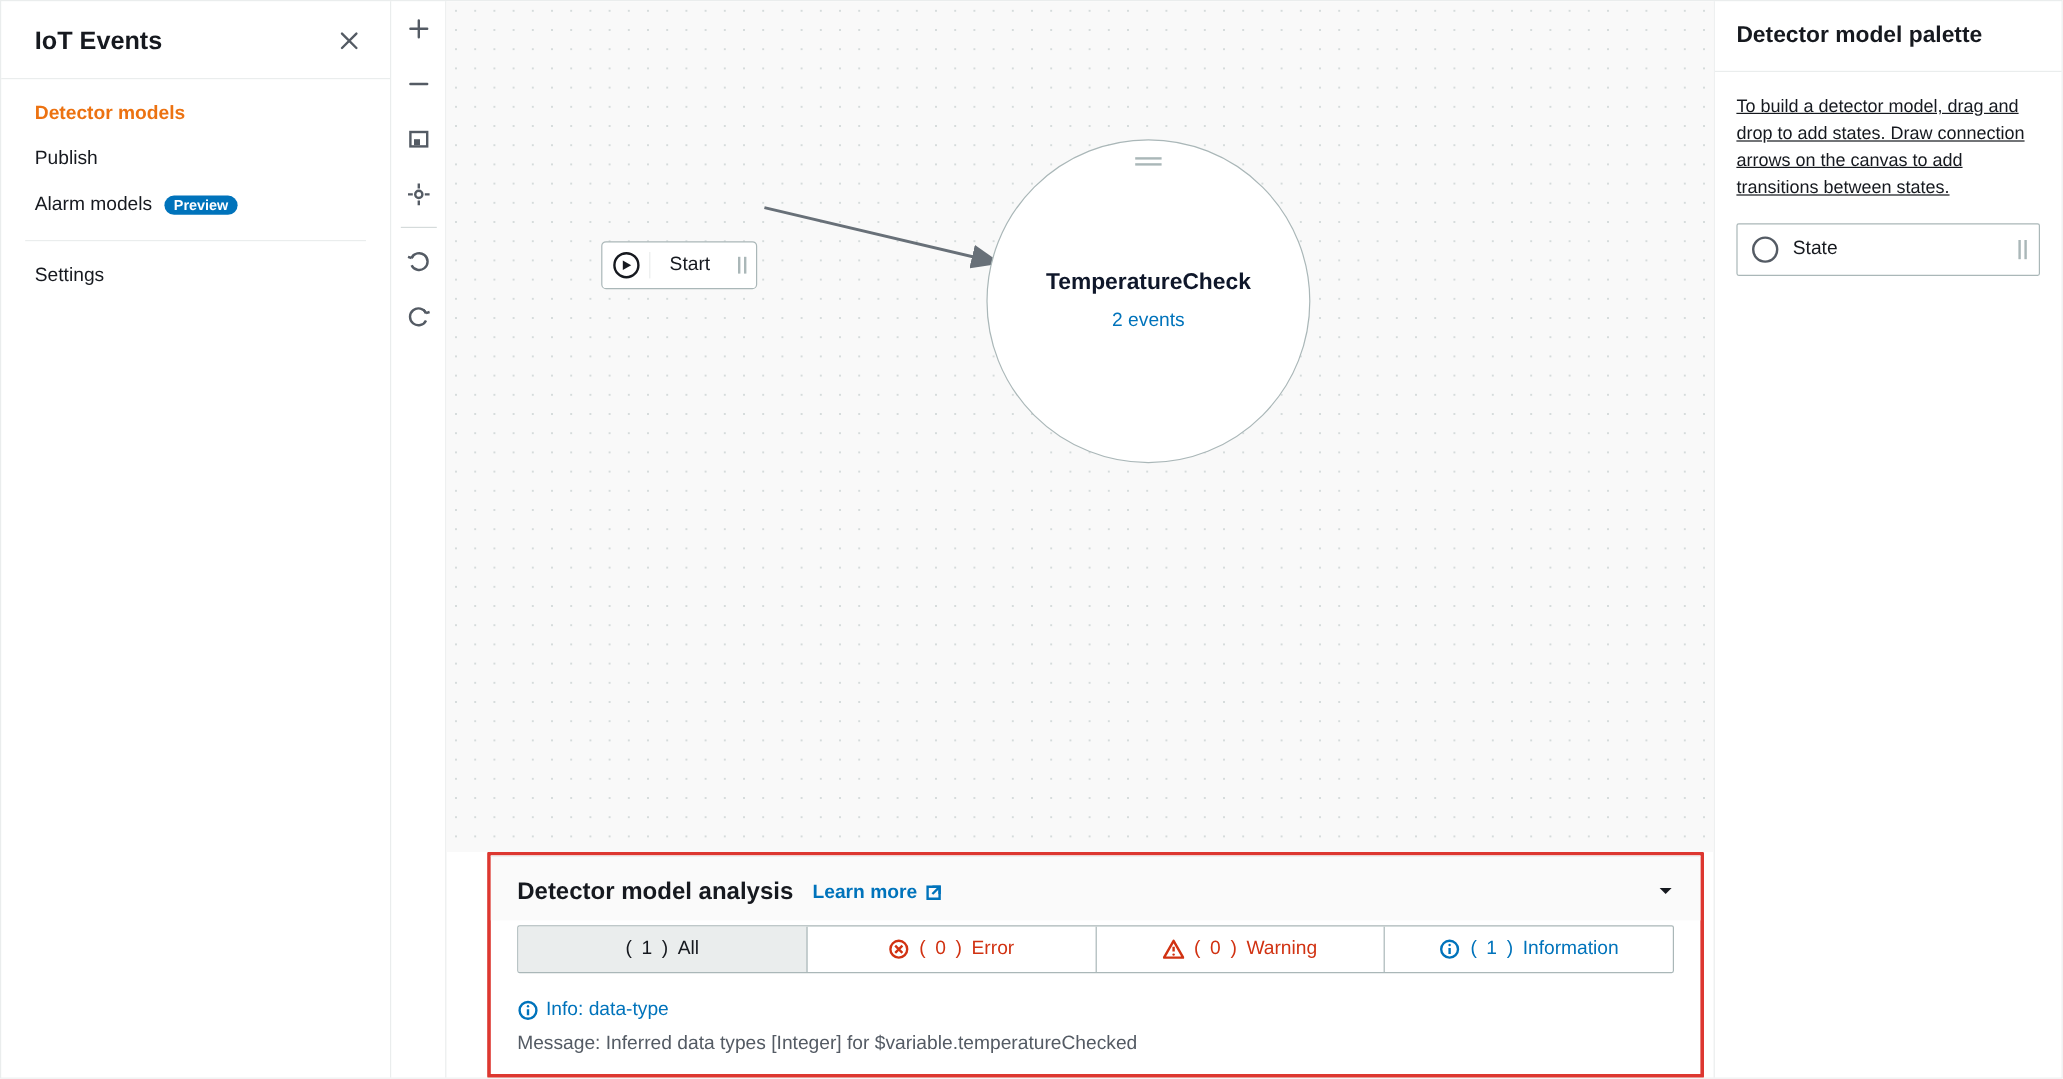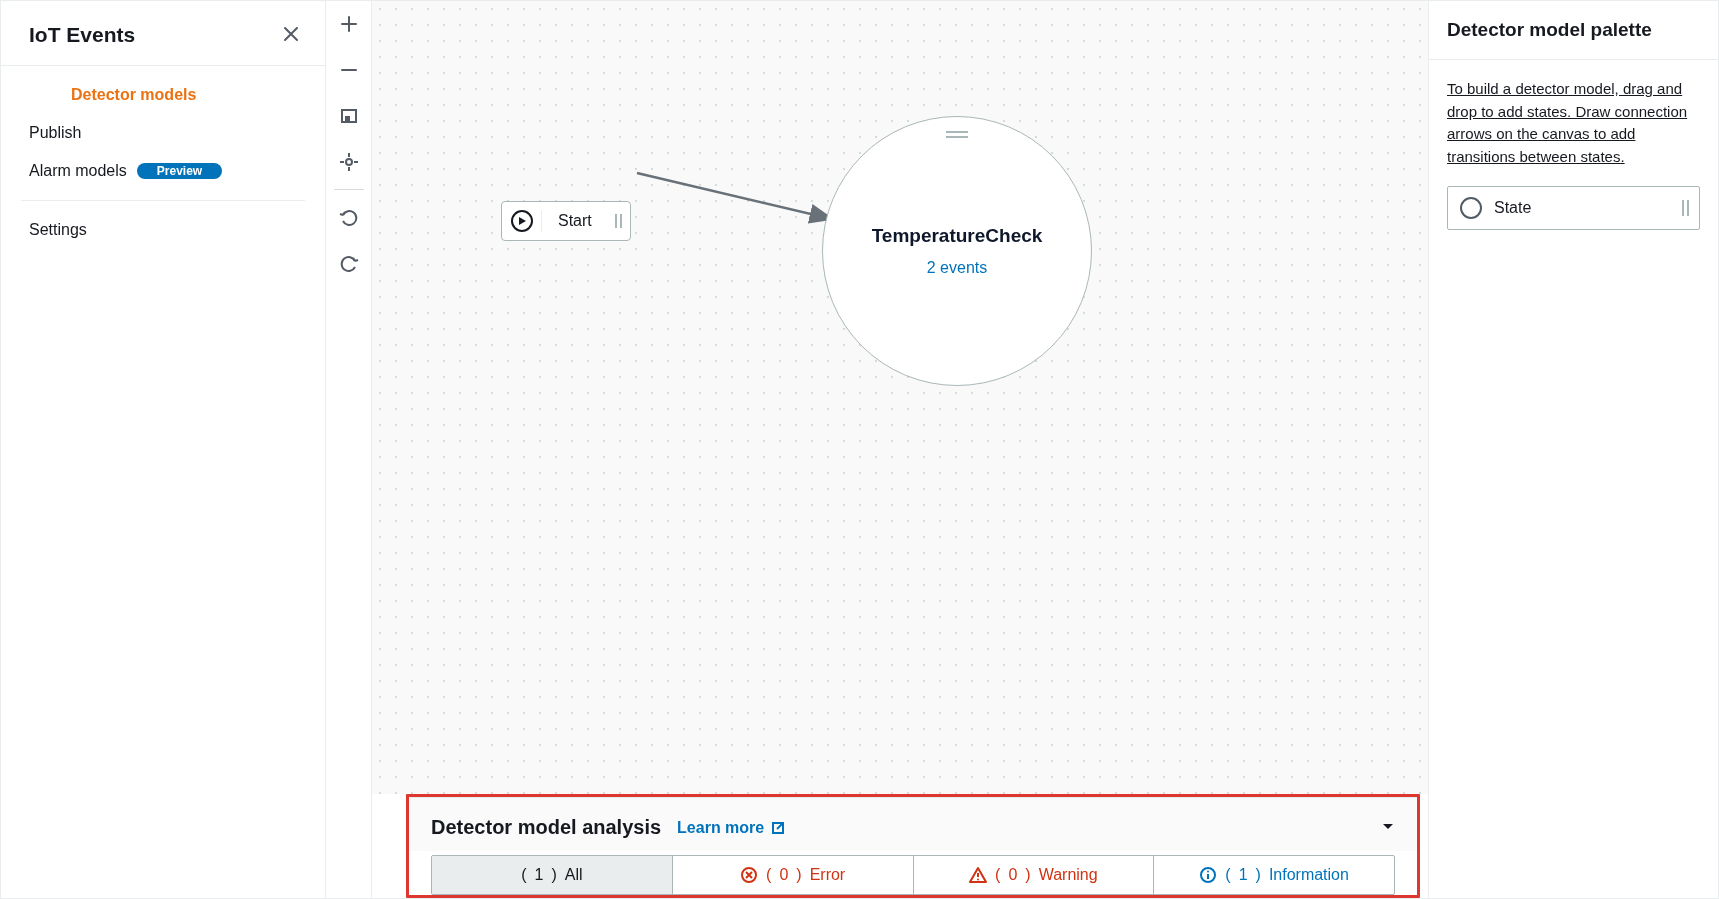--- a/index.html
+++ b/index.html
@@ -6,22 +6,22 @@
 body { background:#fff; color:#16191f; font-size:14px; }
 .app { display:flex; height:899px; width:1719px; border:1px solid #eaeded; }
 
 
 .sidebar { width:325px; border-right:1px solid #eaeded; display:flex; flex-direction:column; }
 .sidebar-header { display:flex; align-items:center; justify-content:space-between; padding:22px 24px 18px 28px; border-bottom:1px solid #eaeded;}
 .sidebar-title { font-size:21px; font-weight:700; color:#16191f;}
 .close-x { width:18px; height:18px; cursor:pointer; color:#545b64;}
 .nav { padding:10px 0; }
 .nav-item { padding:10px 28px; font-size:16px; color:#16191f; cursor:pointer; display:flex; align-items:center; gap:10px;}
-.nav-item.active { color:#ec7211; font-weight:700;margin-left:42px;}
-.badge-preview { background:#0073bb; color:#fff; border-radius:12px; padding:1px 20px; font-size:12px; font-weight:700;}
+.nav-item.active { color:#ec7211; font-weight:700;}
+.badge-preview { background:#0073bb; color:#fff; border-radius:12px; padding:1px 8px; font-size:12px; font-weight:700;}
 .nav-divider { border:none; border-top:1px solid #eaeded; margin:10px 20px; }
 
 
 .main { flex:1; display:flex; flex-direction:column; min-width:0;}
 .topbar { display:flex; align-items:center; justify-content:space-between; padding:10px 20px 10px 60px; border-bottom:1px solid #eaeded; height:56px;}
 .topbar-left { display:flex; align-items:baseline; gap:12px;}
 .model-name { font-size:18px; font-weight:700;}
 .edit-link { color:#0073bb; font-size:15px; cursor:pointer;}
 .topbar-right { display:flex; gap:10px;}
 .btn { border:1px solid #545b64; background:#fff; color:#16191f; font-weight:700; padding:8px 20px; font-size:15px; cursor:pointer; border-radius:2px;}
@@ -239,20 +239,31 @@
             <div class="filter f-info">
               <svg width="18" height="18" viewBox="0 0 18 18">
                   <circle cx="9" cy="9" r="7" fill="none" stroke="#0073bb" stroke-width="2"></circle>
                   <circle cx="9" cy="5.5" r="1" fill="#0073bb"></circle>
                   <line x1="9" y1="8" x2="9" y2="13" stroke="#0073bb" stroke-width="2"></line>
                 </svg>
               (<span>1</span>) <span>Information</span>
             </div>
           </div>
 
+          <div class="analysis-body">
+            <div class="info-line">
+              <svg width="18" height="18" viewBox="0 0 18 18">
+                  <circle cx="9" cy="9" r="7" fill="none" stroke="#0073bb" stroke-width="2"></circle>
+                  <circle cx="9" cy="5.5" r="1" fill="#0073bb"></circle>
+                  <line x1="9" y1="8" x2="9" y2="13" stroke="#0073bb" stroke-width="2"></line>
+                </svg>
+              <span class="info-label">Info: data-type</span>
+            </div>
+            <div class="msg">Message: Inferred data types [Integer] for $variable.temperatureChecked</div>
+          </div>
         </div>
       </div>
 
       <aside class="palette">
         <div class="palette-head">Detector model palette</div>
         <div class="palette-body">
           <p class="palette-desc">To build a detector model, drag and drop to add states. Draw connection arrows on the canvas to add transitions between states.</p>
           <div class="state-pill">
             <div class="state-pill-circle"></div>
             <div class="state-pill-label">State</div>

